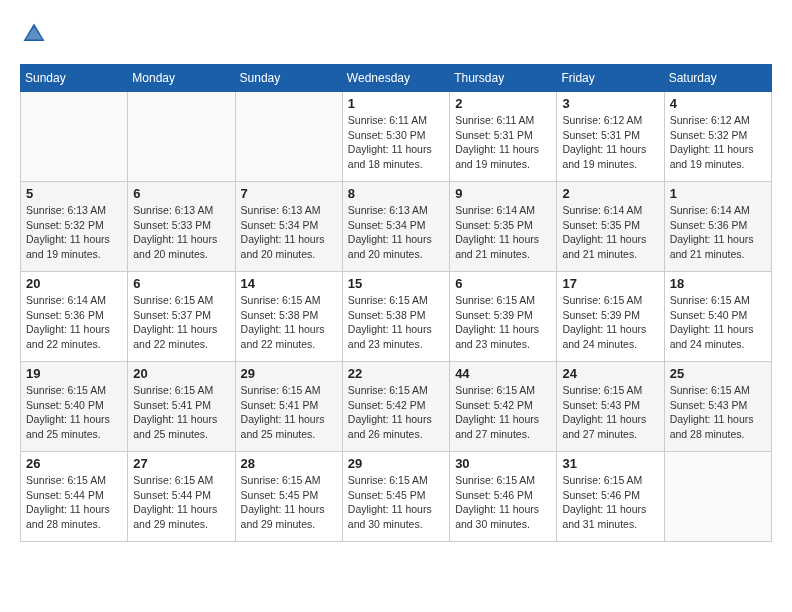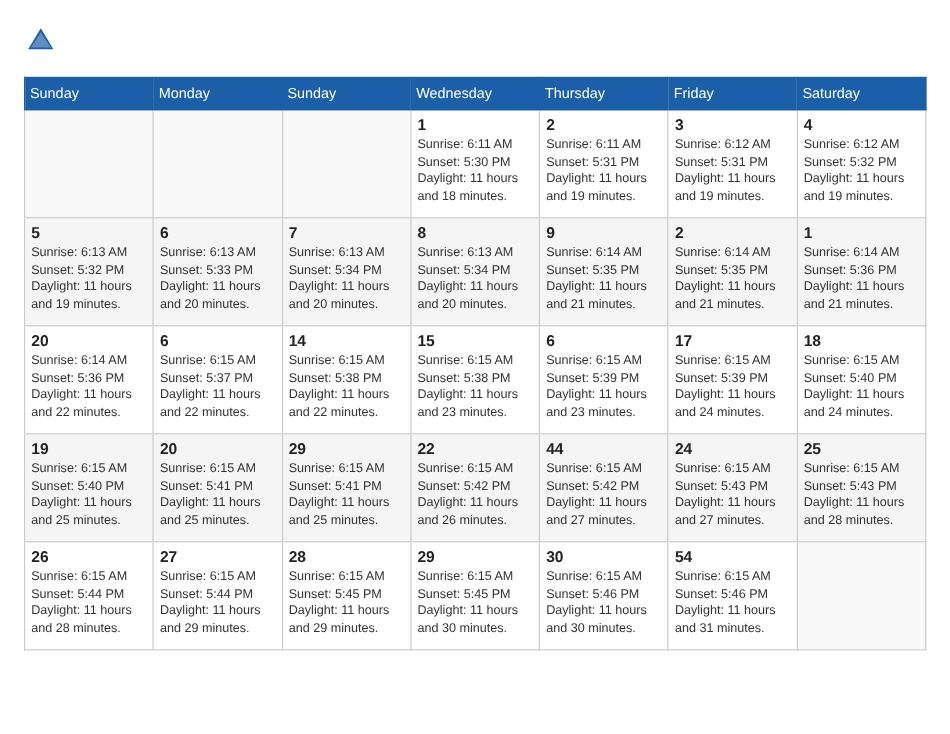--- a/index.html
+++ b/index.html
@@ -256,19 +256,19 @@
         </td>
         <td>
           <span class="day-number">29</span>
           <div class="day-info">Sunrise: 6:15 AM<br>Sunset: 5:45 PM<br>Daylight: 11 hours and 30 minutes.</div>
         </td>
         <td>
           <span class="day-number">30</span>
           <div class="day-info">Sunrise: 6:15 AM<br>Sunset: 5:46 PM<br>Daylight: 11 hours and 30 minutes.</div>
         </td>
         <td>
-          <span class="day-number">54</span>
+          <span class="day-number">31</span>
           <div class="day-info">Sunrise: 6:15 AM<br>Sunset: 5:46 PM<br>Daylight: 11 hours and 31 minutes.</div>
         </td>
         <td class="empty-cell"></td>
       </tr>
     </tbody>
 </table>
 
 </body></html>

